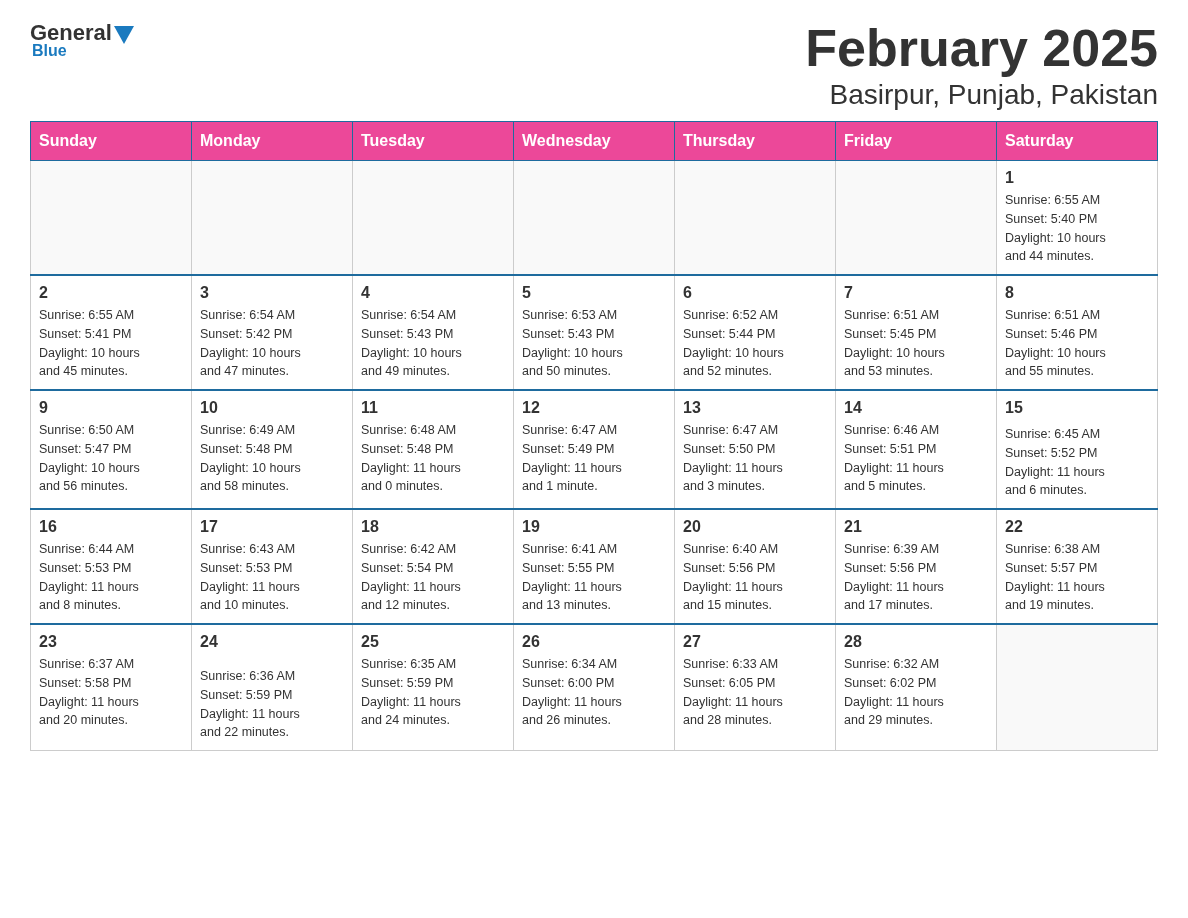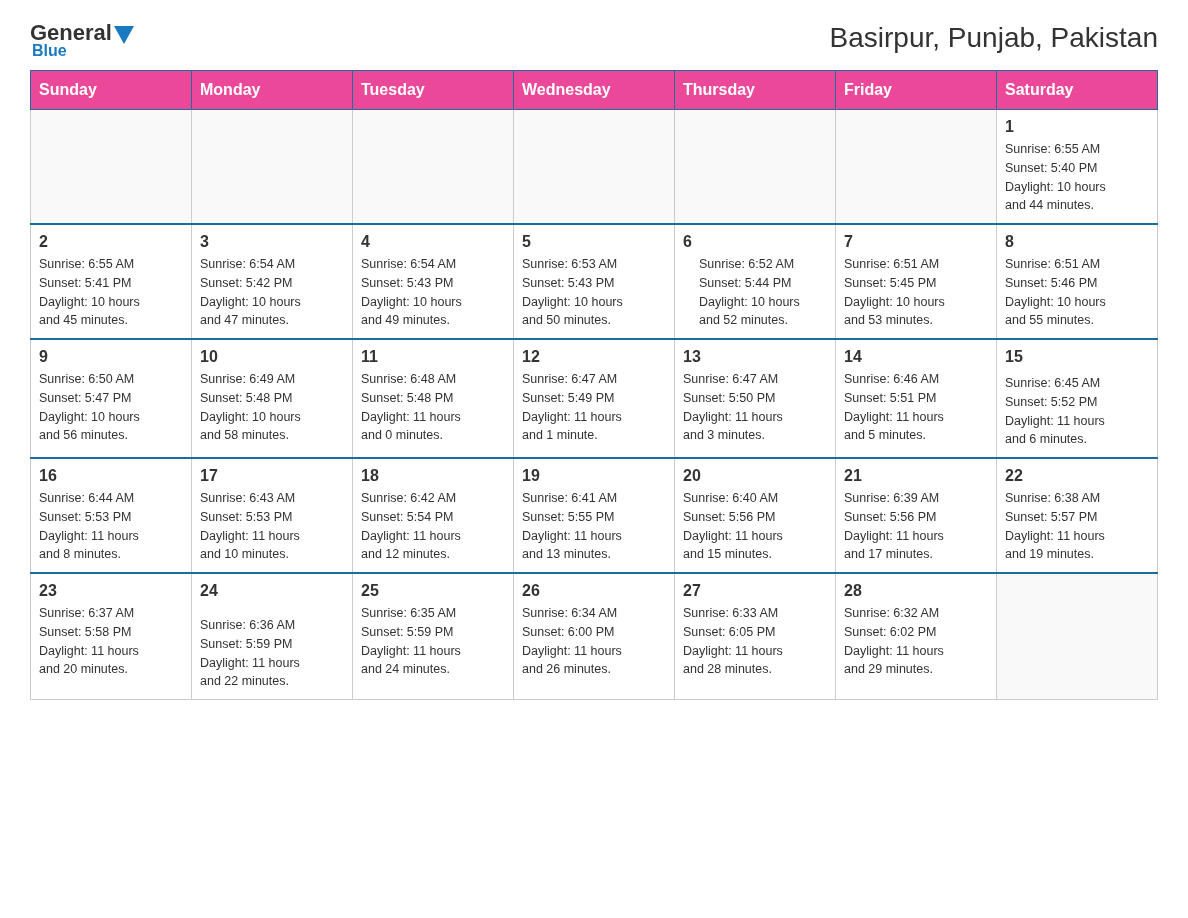--- a/index.html
+++ b/index.html
@@ -106,20 +106,21 @@
 
 <div class="header-row">
   <div class="logo">
     <div class="logo-text">
       <span>General</span>
       <span class="logo-triangle"></span>
     </div>
     <div class="logo-subtitle">Blue</div>
   </div>
   <div class="title-block">
+    <div class="calendar-title">February 2025</div>
     <div class="calendar-subtitle">Basirpur, Punjab, Pakistan</div>
   </div>
 </div>
 
 <table class="calendar-table">
   <thead>
     <tr>
     <th>Sunday</th>
         <th>Monday</th>
         <th>Tuesday</th>
@@ -169,21 +170,21 @@
         </td>
         <td>
           <span class="day-number">5</span>
           <div class="day-info" style="white-space: pre-line;">Sunrise: 6:53 AM
 Sunset: 5:43 PM
 Daylight: 10 hours
 and 50 minutes.</div>
         </td>
         <td>
           <span class="day-number">6</span>
-          <div class="day-info" style="white-space: pre-line; margin-left: 16px;">Sunrise: 6:52 AM
+          <div class="day-info" style="white-space: pre-line;">Sunrise: 6:52 AM
 Sunset: 5:44 PM
 Daylight: 10 hours
 and 52 minutes.</div>
         </td>
         <td>
           <span class="day-number">7</span>
           <div class="day-info" style="white-space: pre-line;">Sunrise: 6:51 AM
 Sunset: 5:45 PM
 Daylight: 10 hours
 and 53 minutes.</div>

